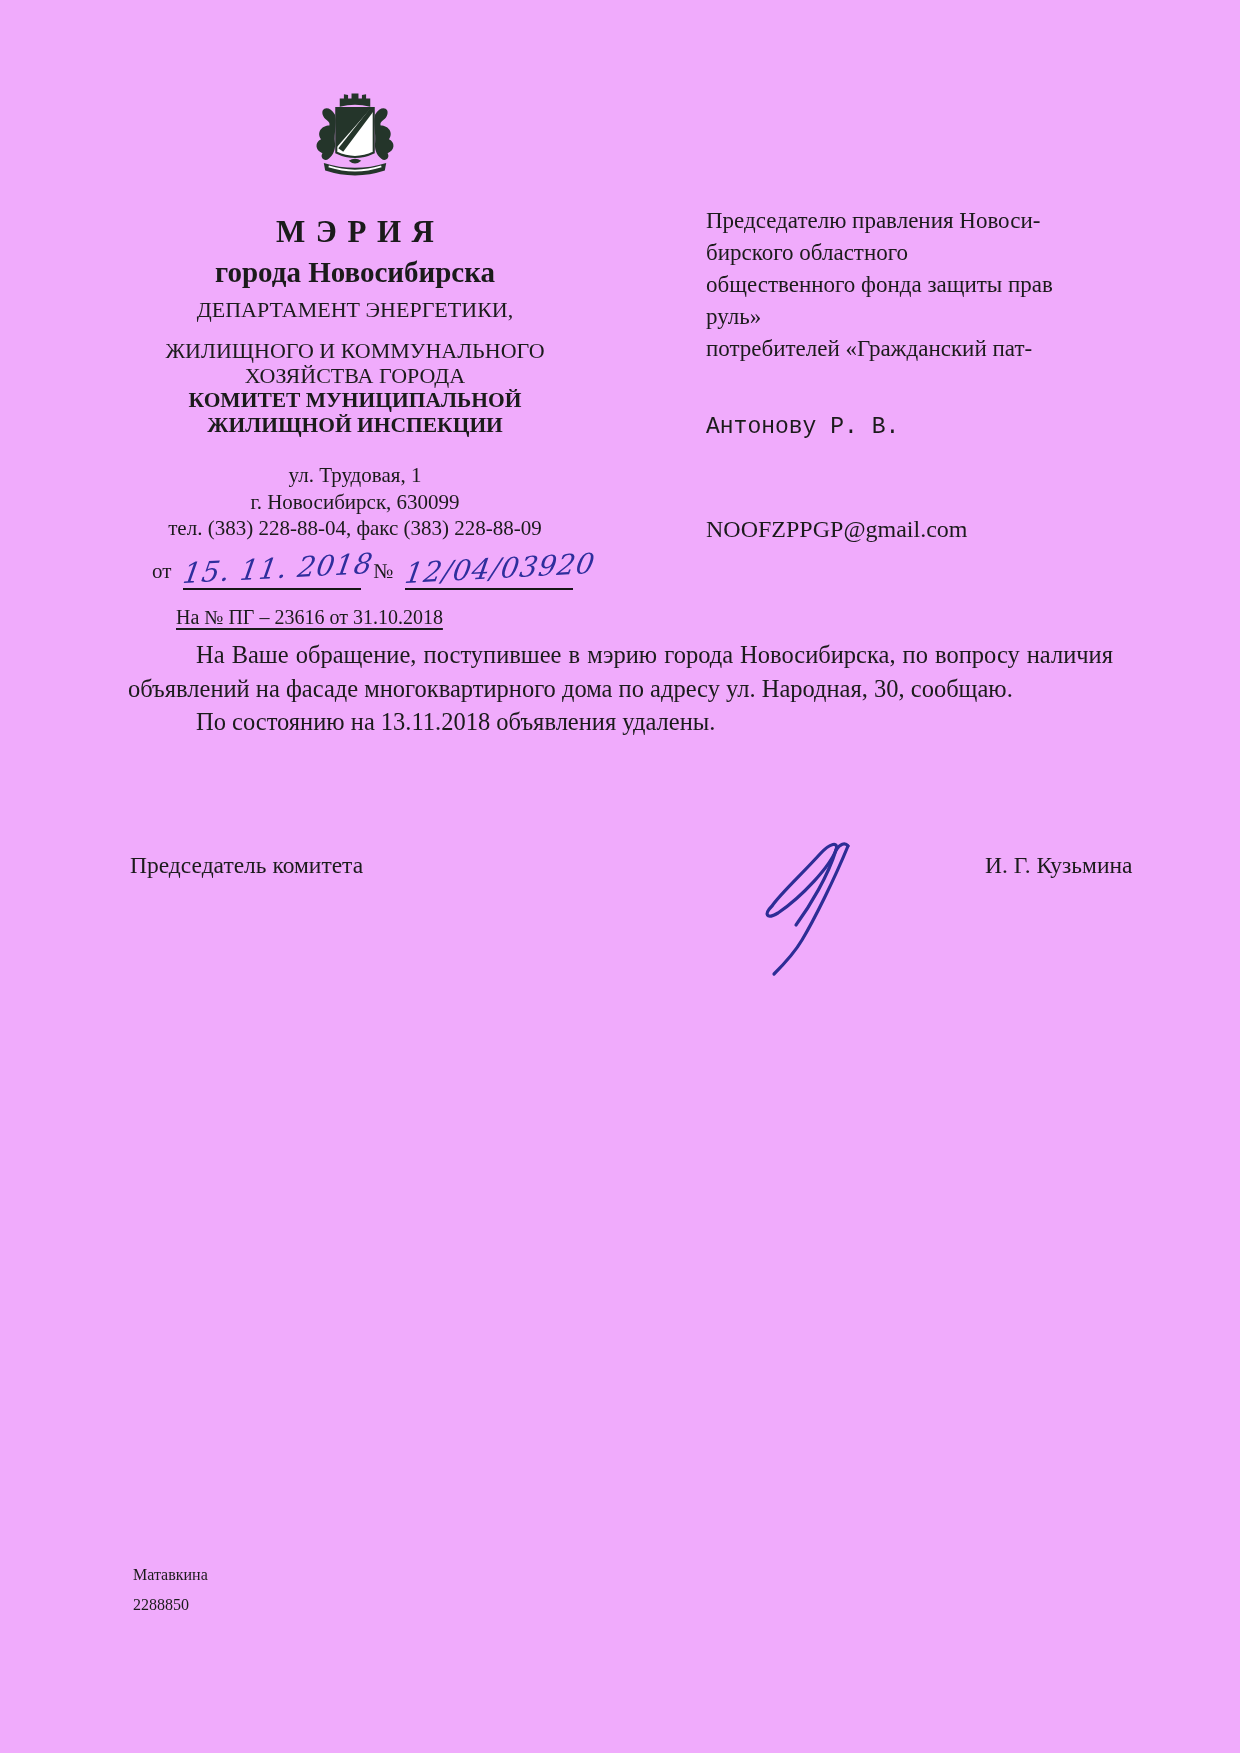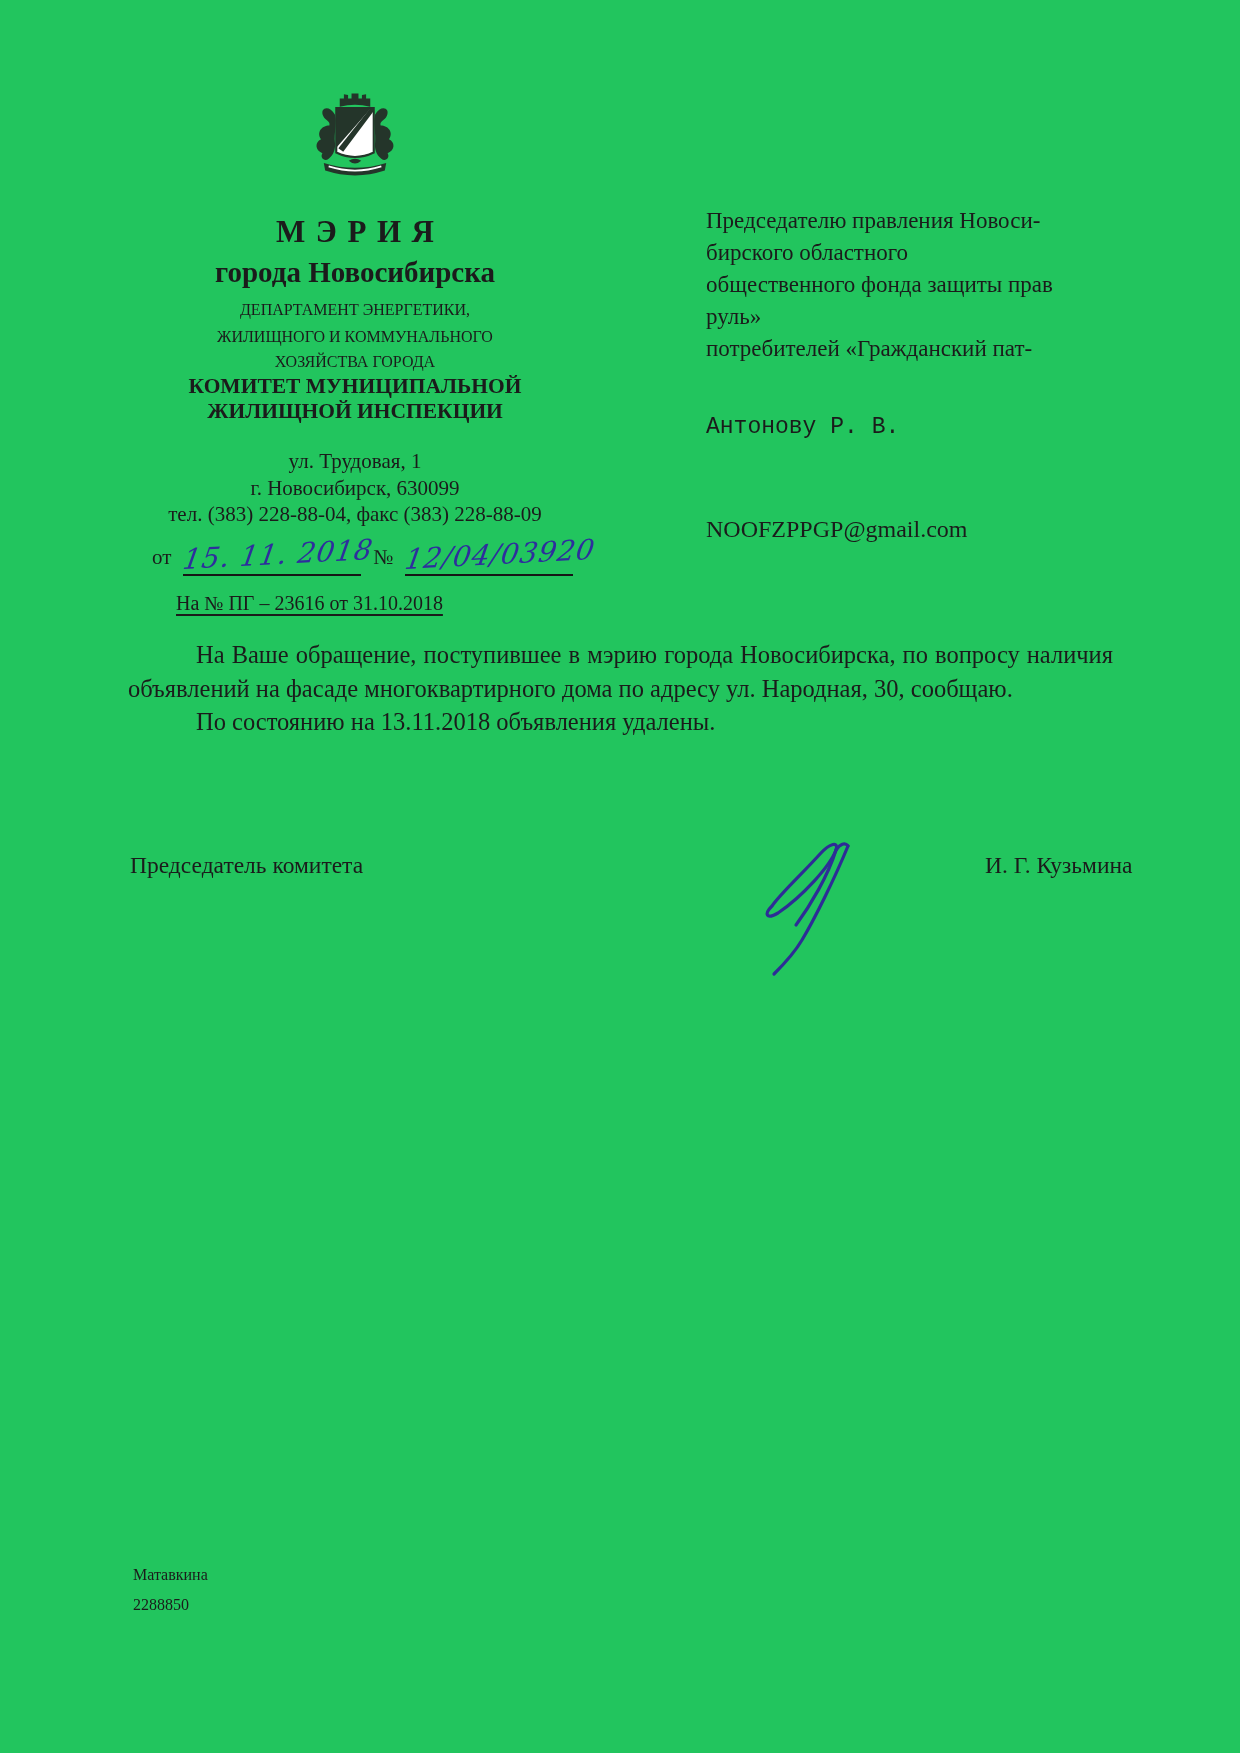--- a/index.html
+++ b/index.html
@@ -1,33 +1,33 @@
 <!DOCTYPE html>
 <html><head>
 <meta charset="utf-8">
 <style>
   html,body{margin:0;padding:0;background:#ffffff;}
   .page{
     position:relative;
     width:1240px;
     height:1753px;
-    background:#22c55e;
+    background:#f0abfc;
     font-family:"Liberation Serif","DejaVu Serif",serif;
     color:#1b1b1b;
     overflow:hidden;
   }
   
   .left-col{
     position:absolute; left:150px; top:88px; width:410px;
     text-align:center;
   }
   .emblem-wrap{height:112px;}
   .org-name{font-size:31px;font-weight:bold;letter-spacing:0.34em;text-indent:0.34em;margin-top:14px;}
   .org-city{font-size:29px;font-weight:bold;margin-top:6px;}
-  .dept{font-size:16px;line-height:25px;margin-top:8px;}
+  .dept{font-size:22px;line-height:25px;margin-top:8px;}
   .committee{font-size:21.5px;font-weight:bold;line-height:25px;}
   .addr{font-size:21px;line-height:26.5px;}
   .addr-block{margin-top:24px;}
   .ot-row{
     margin-top:12px; text-align:left;
     display:flex; align-items:center; gap:12px;
     font-size:21px; padding-left:2px;
   }
   .hand-line{
     display:inline-block; border-bottom:2.5px solid #161616;
@@ -95,21 +95,21 @@
           <path d="M66 105 Q75 99 84 105 Q75 113 66 105 Z"></path>
         </g>
       </svg>
     </div>
 
     <div class="org-name">МЭРИЯ</div>
     <div class="org-city">города Новосибирска</div>
 
     <div>
       <div class="dept">ДЕПАРТАМЕНТ ЭНЕРГЕТИКИ,</div>
-      <div class="dept" style="margin-top:2px">ЖИЛИЩНОГО И КОММУНАЛЬНОГО</div>
+      <div class="dept" style="margin-top:16px">ЖИЛИЩНОГО И КОММУНАЛЬНОГО</div>
       <div class="dept" style="margin-top:0">ХОЗЯЙСТВА ГОРОДА</div>
     </div>
 
     <div>
       <div class="committee">КОМИТЕТ МУНИЦИПАЛЬНОЙ</div>
       <div class="committee">ЖИЛИЩНОЙ ИНСПЕКЦИИ</div>
     </div>
 
     <div class="addr-block">
       <div class="addr">ул. Трудовая, 1</div>

